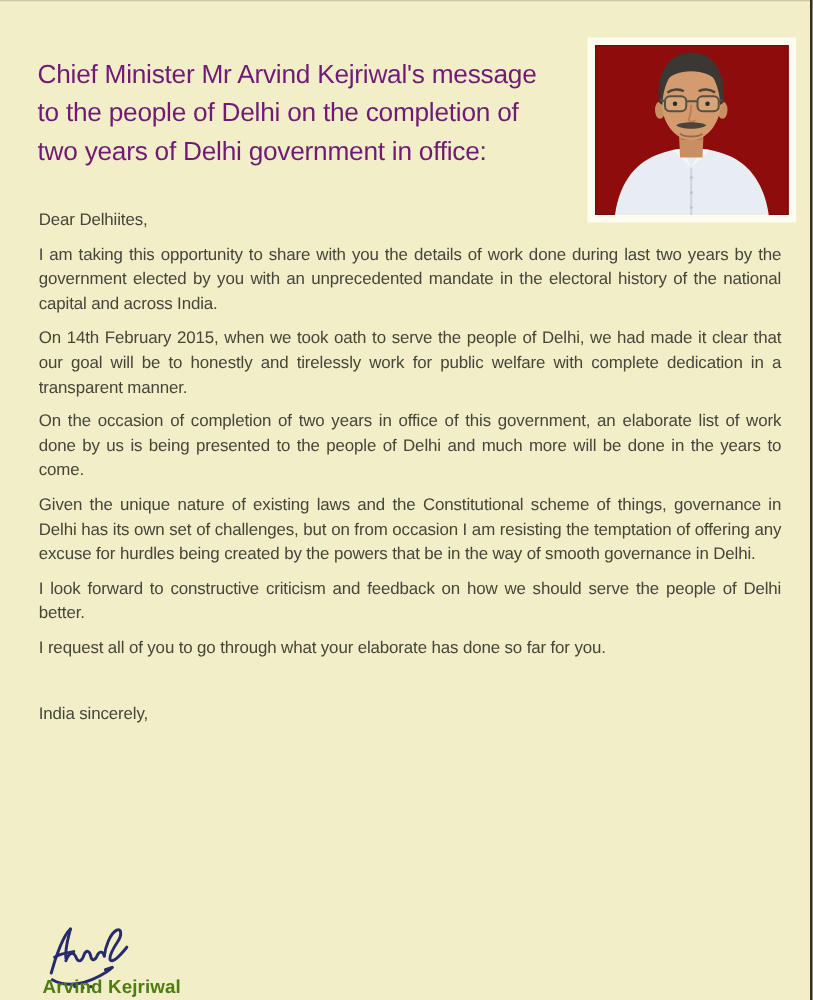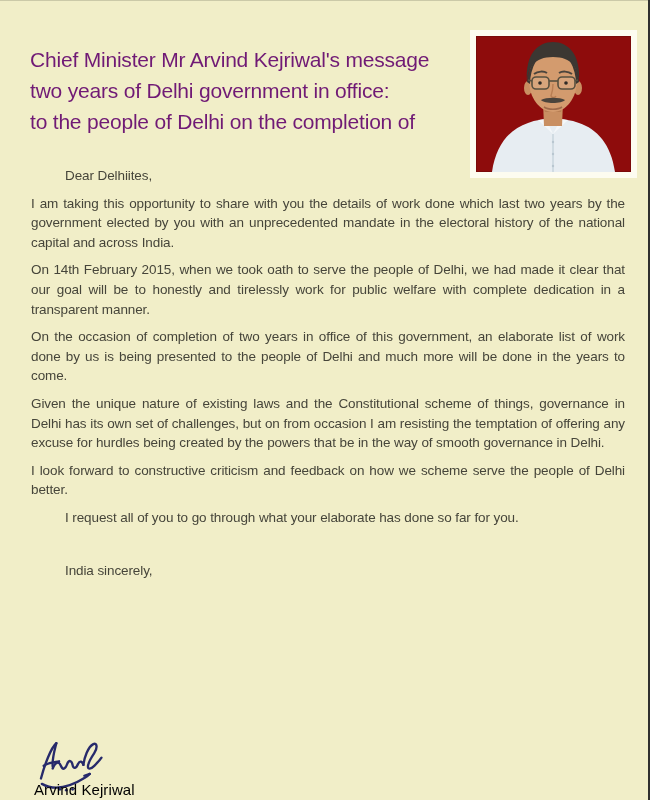--- a/index.html
+++ b/index.html
@@ -28,39 +28,39 @@
     position: absolute; left: 470px; top: 30px; width: 167px; height: 148px;
     background: #fdfcf0; padding: 6px;
   }
   .photo-frame svg { display: block; width: 155px; height: 136px; }
   .letter {
     position: absolute; left: 31px; top: 166px; width: 594px;
     font-size: 13.5px; line-height: 19.6px; letter-spacing: -0.1px;
     color: #46453a;
   }
   .letter p { margin: 0 0 8px 0; text-align: justify; }
-  .letter p.no-justify { text-align: left; margin-left: 34px; }
+  .letter p.no-justify { text-align: left; }
   .valediction { margin-top: 33px !important; }
   .signature-block { position: absolute; left: 28px; top: 736px; }
   .signature-block svg { display: block; width: 100px; height: 56px; }
   .signatory {
     position: absolute; left: 34px; top: 781px;
-    font-size: 15px; color: #000000; letter-spacing: 0.1px;
+    font-size: 15px; color: #4d7c0f; letter-spacing: 0.1px; font-weight: bold;
   }
 </style>
 </head>
 <body>
 
 <div class="top-edge"></div>
 <div class="right-edge"></div>
 
 <div class="headline">
   <div>Chief Minister Mr Arvind Kejriwal's message</div>
+  <div>to the people of Delhi on the completion of</div>
   <div>two years of Delhi government in office:</div>
-  <div>to the people of Delhi on the completion of</div>
 </div>
 
 <div class="photo-frame">
   <svg viewBox="0 0 155 136">
     <rect x="0" y="0" width="155" height="136" fill="#8e0c0c"></rect>
     <rect x="0" y="0" width="155" height="136" fill="none" stroke="#7a0a0a" stroke-width="2"></rect>
 
     <path d="M16 136 C20 108 34 93 52 87 C60 84 66 83 77 83 C88 83 95 84 103 87 C121 93 135 108 139 136 Z" fill="#e7edf2"></path>
     <path d="M62 84 L77 98 L70 83 Z" fill="#f4f7f9"></path>
     <path d="M92 84 L77 98 L85 83 Z" fill="#f4f7f9"></path>
@@ -95,25 +95,25 @@
     <path d="M77 48 C77 53 76 57 75 60 C76 62 79 62 80 60" stroke="#b87e53" stroke-width="1.4" fill="none"></path>
 
     <path d="M65 64 C70 61 84 61 89 64 C86 68 68 68 65 64 Z" fill="#4a443c"></path>
 
     <path d="M68 71 C72 74 82 74 86 71" stroke="#9c6a4a" stroke-width="1.6" fill="none"></path>
   </svg>
 </div>
 
 <div class="letter">
   <p class="no-justify">Dear Delhiites,</p>
-  <p>I am taking this opportunity to share with you the details of work done which last two years by the government elected by you with an unprecedented mandate in the electoral history of the national capital and across India.</p>
+  <p>I am taking this opportunity to share with you the details of work done during last two years by the government elected by you with an unprecedented mandate in the electoral history of the national capital and across India.</p>
   <p>On 14th February 2015, when we took oath to serve the people of Delhi, we had made it clear that our goal will be to honestly and tirelessly work for public welfare with complete dedication in a transparent manner.</p>
   <p>On the occasion of completion of two years in office of this government, an elaborate list of work done by us is being presented to the people of Delhi and much more will be done in the years to come.</p>
   <p>Given the unique nature of existing laws and the Constitutional scheme of things, governance in Delhi has its own set of challenges, but on from occasion I am resisting the temptation of offering any excuse for hurdles being created by the powers that be in the way of smooth governance in Delhi.</p>
-  <p>I look forward to constructive criticism and feedback on how we scheme serve the people of Delhi better.</p>
+  <p>I look forward to constructive criticism and feedback on how we should serve the people of Delhi better.</p>
   <p class="no-justify">I request all of you to go through what your elaborate has done so far for you.</p>
   <p class="no-justify valediction">India sincerely,</p>
 </div>
 
 <div class="signature-block">
   <svg viewBox="0 0 100 62">
     <g fill="none" stroke="#272a6b" stroke-width="2.6" stroke-linecap="round">
       <path d="M9 47 C13 32 20 13 26 8"></path>
       <path d="M26 8 C24 16 21 26 22 34"></path>
       <path d="M12 33 C18 29 25 29 29 28"></path>

